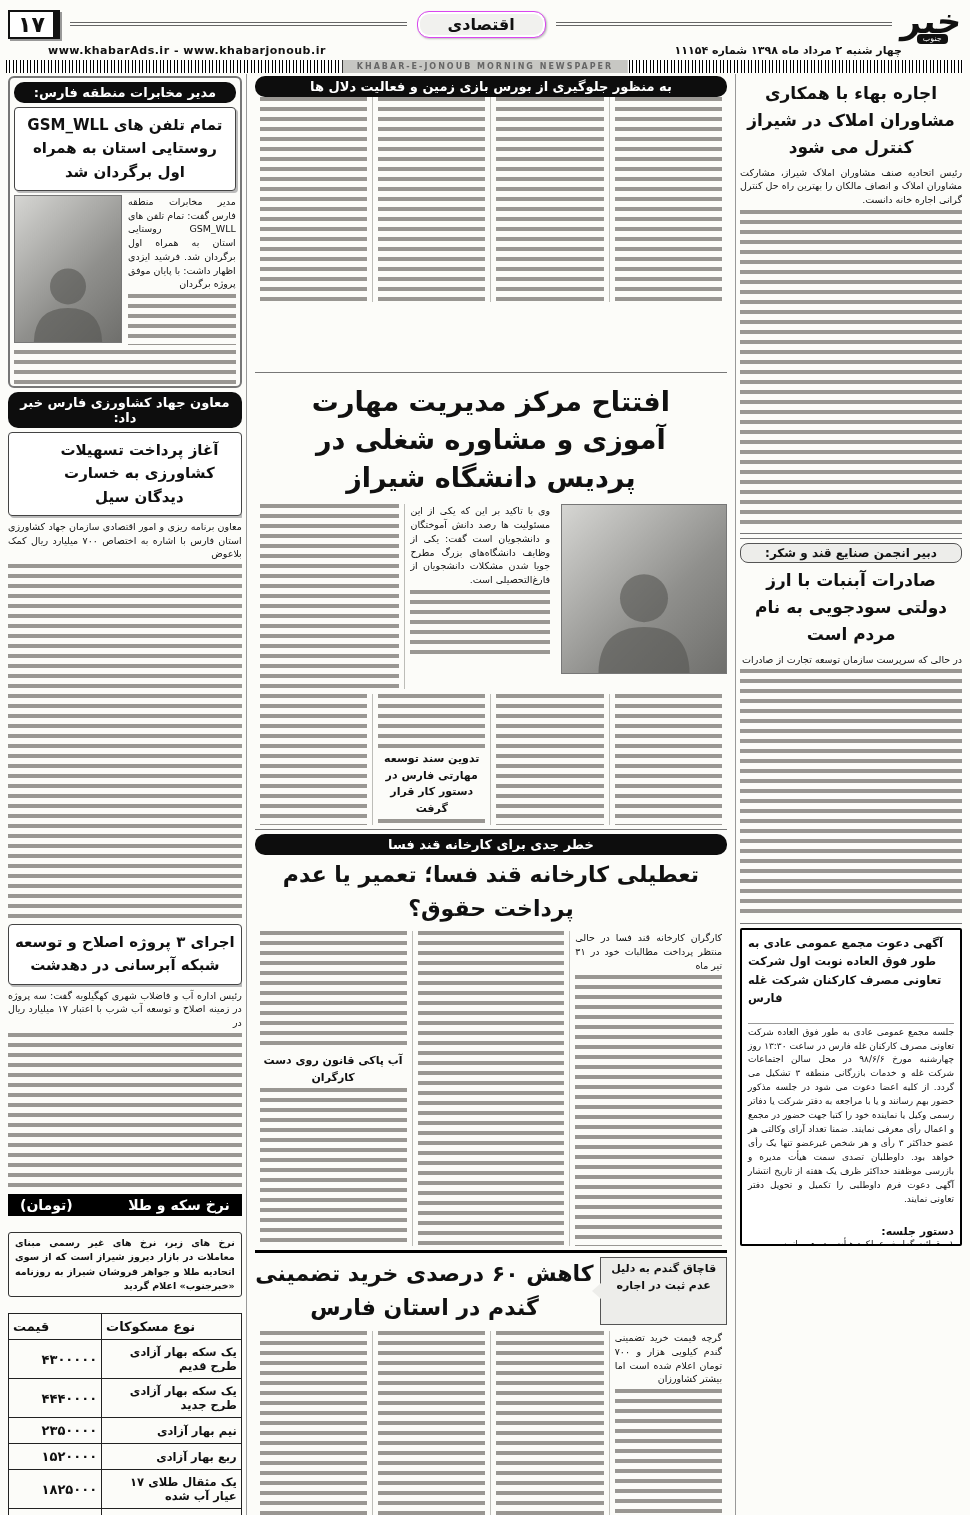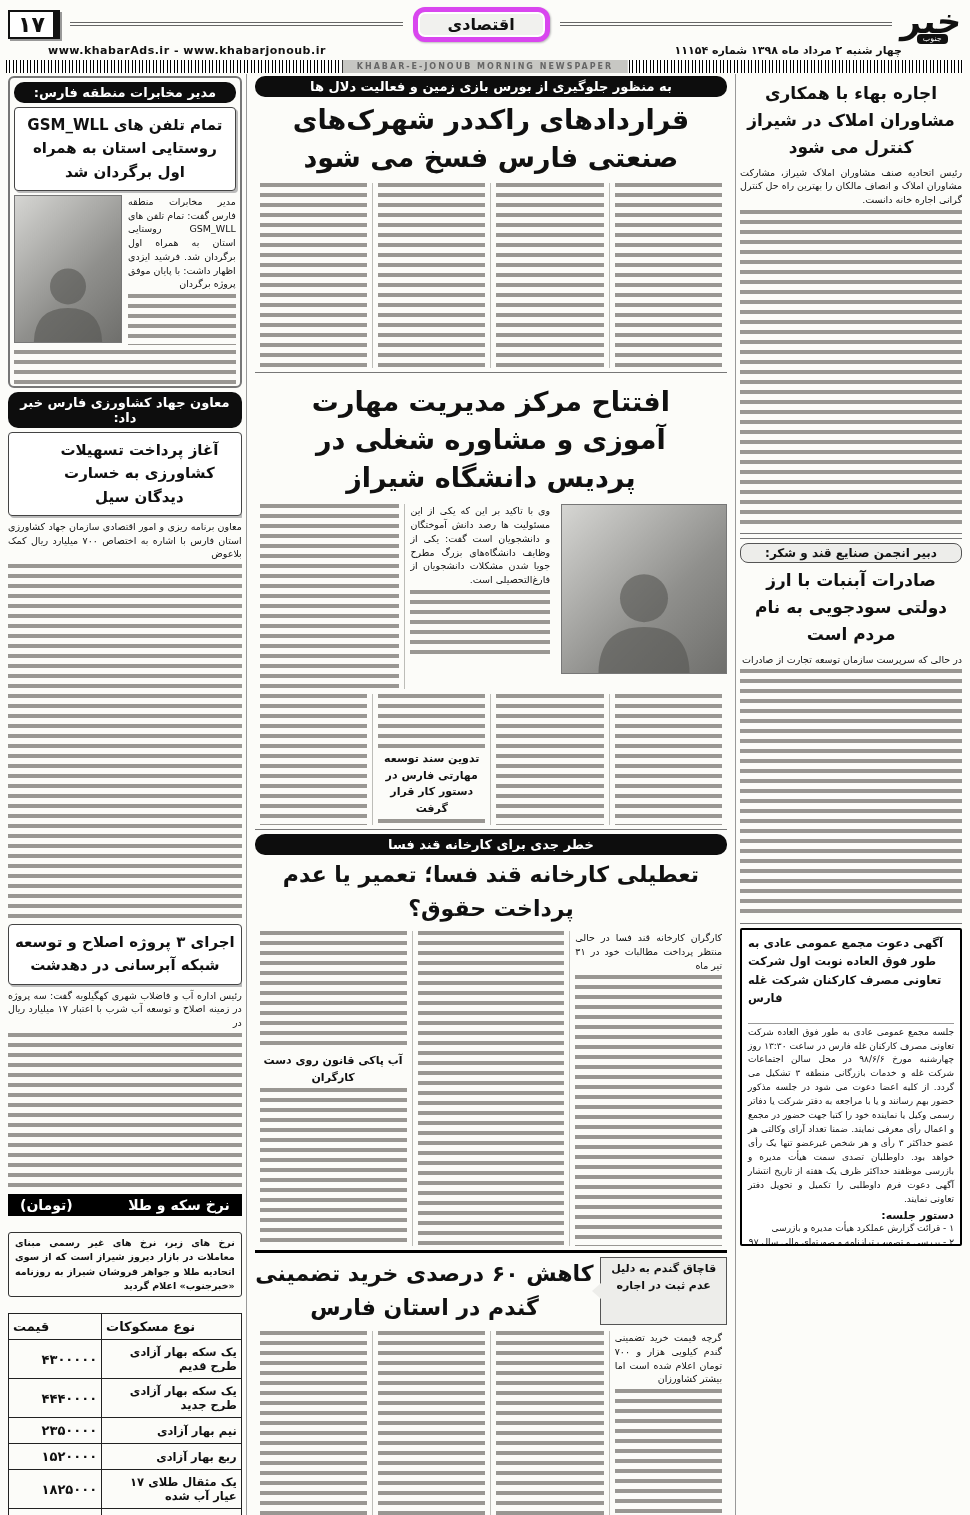--- a/index.html
+++ b/index.html
@@ -9,21 +9,21 @@
     background:#fcfcf9; color:#111; direction:rtl; overflow:hidden;
     font-family:"DejaVu Sans", sans-serif;
   }
   
   .header { padding:4px 8px 0 8px; }
   .header-row1 { display:flex; align-items:center; gap:10px; height:40px; }
   .masthead { display:flex; flex-direction:column; align-items:center; line-height:1; }
   .masthead-main { font-size:34px; font-weight:bold; transform:skewX(-6deg); }
   .masthead-sub { font-size:8px; background:#111; color:#fff; padding:1px 6px; border-radius:4px; margin-top:-4px; }
   .hrule { flex:1; height:4px; border-top:1px solid #666; border-bottom:1px solid #666; }
-  .section-box { border:5px solid #d946ef; border-radius:12px; background:#f1f1ee;
+  .section-box { border:1px solid #d946ef; border-radius:12px; background:#f1f1ee;
     box-shadow:inset 0 0 0 2px #fff, 1px 1px 2px #bbb; padding:3px 30px; font-weight:bold; font-size:16px; }
   .pagenum { font-size:22px; font-weight:bold; border:2px solid #111; border-right:7px solid #111;
     padding:0 8px; box-shadow:2px 2px 0 #999; background:#fff; }
   .header-row2 { display:flex; justify-content:space-between; padding:0 60px 2px 40px; }
   .dateline { font-size:11px; font-weight:bold; }
   .urls { font-size:11px; font-weight:bold; direction:ltr; letter-spacing:0.5px; }
   .barcode { height:13px; margin:1px 6px; position:relative;
     background:repeating-linear-gradient(90deg,#000 0 1px,#fff 1px 3px,#000 3px 4px,#fff 4px 7px); }
   .barcode-label { position:absolute; left:50%; top:0; transform:translateX(-50%);
     background:#c7c7c3; color:#666; font-size:8px; line-height:13px; padding:0 14px;
@@ -64,21 +64,21 @@
   table.gold { width:100%; border-collapse:collapse; }
   table.gold th, table.gold td { border:1px solid #222; font-weight:bold; padding:5px 4px; }
   table.gold th { font-size:13px; text-align:left; }
   td.gtype { font-size:11.5px; text-align:right; padding-right:8px; width:60%; }
   td.gprice { font-size:13px; text-align:right; letter-spacing:1px; }
   
   .notice { border:2px solid #000; border-radius:2px; padding:4px 6px; background:#fff; }
   .notice-title { font-size:11.5px; font-weight:bold; text-align:left; line-height:1.6;
     border-bottom:1px solid #999; padding-bottom:15px; margin-bottom:2px; }
   .notice-body { font-size:9px; line-height:1.55; text-align:justify; }
-  .agenda-title { font-size:11px; font-weight:bold; margin-top:2px; }
+  .agenda-title { font-size:11px; font-weight:bold; margin-top:18px; }
   .agenda-item { font-size:9px; line-height:1.55; }
   
   .wheat-head { display:flex; align-items:stretch; gap:6px; border-top:3px solid #000; padding-top:4px; }
   .arrow-box { border:1px solid #555; background:#ededea; font-size:11px; font-weight:bold;
     text-align:center; padding:3px 10px; line-height:1.5; position:relative; white-space:nowrap; }
   .arrow-box::after { content:""; position:absolute; left:-9px; top:50%; transform:translateY(-50%);
     border-top:8px solid transparent; border-bottom:8px solid transparent; border-right:9px solid #ededea; }
   .gsm-box { border:2px solid #777; border-radius:6px; padding:4px; }
 </style>
 </head>
@@ -134,21 +134,20 @@
         <div class="agenda-item">۱ - قرائت گزارش عملکرد هیأت مدیره و بازرسی</div>
         <div class="agenda-item">۲ - بررسی و تصویب ترازنامه و صورتهای مالی سال ۹۷ و اتخاذ تصمیم نسبت به چگونگی تقسیم سود (و یا جبران زیان)</div>
 
       </div>
     </div>
 
     <div class="col col-mid">
 
       <div class="block" style="height:292px;">
         <div class="kicker-dark">به منظور جلوگیری از بورس بازی زمین و فعالیت دلال ها</div>
-        <div class="hl hl-xl" style="padding:4px 0 6px;">قراردادهای راکددر شهرک‌های صنعتی فارس فسخ می شود</div>
         <div class="cols" style="height:205px;">
           <div class="tc">
               <div class="fx" style="height:100%;"></div>
             </div>
           <div class="tc">
               <div class="fx" style="height:100%;"></div>
             </div>
           <div class="tc">
               <div class="fx" style="height:100%;"></div>
             </div>

